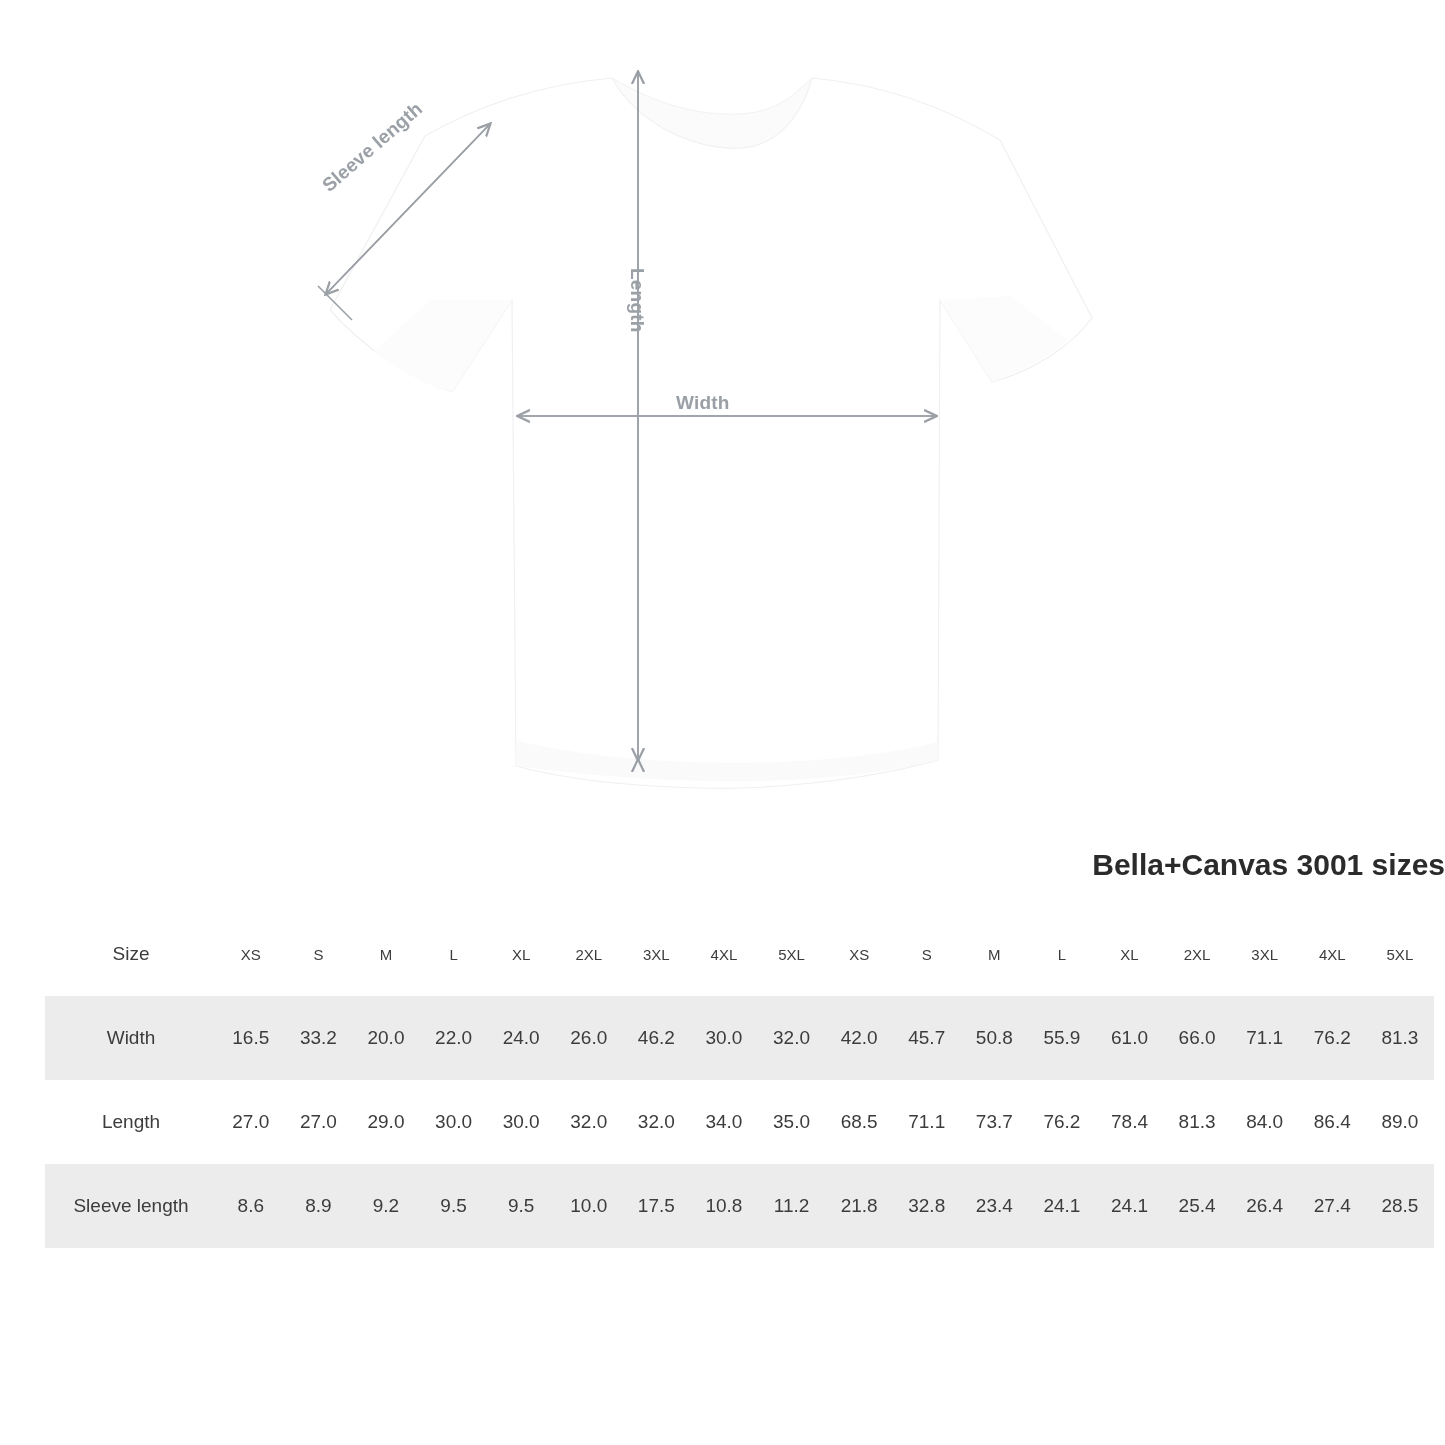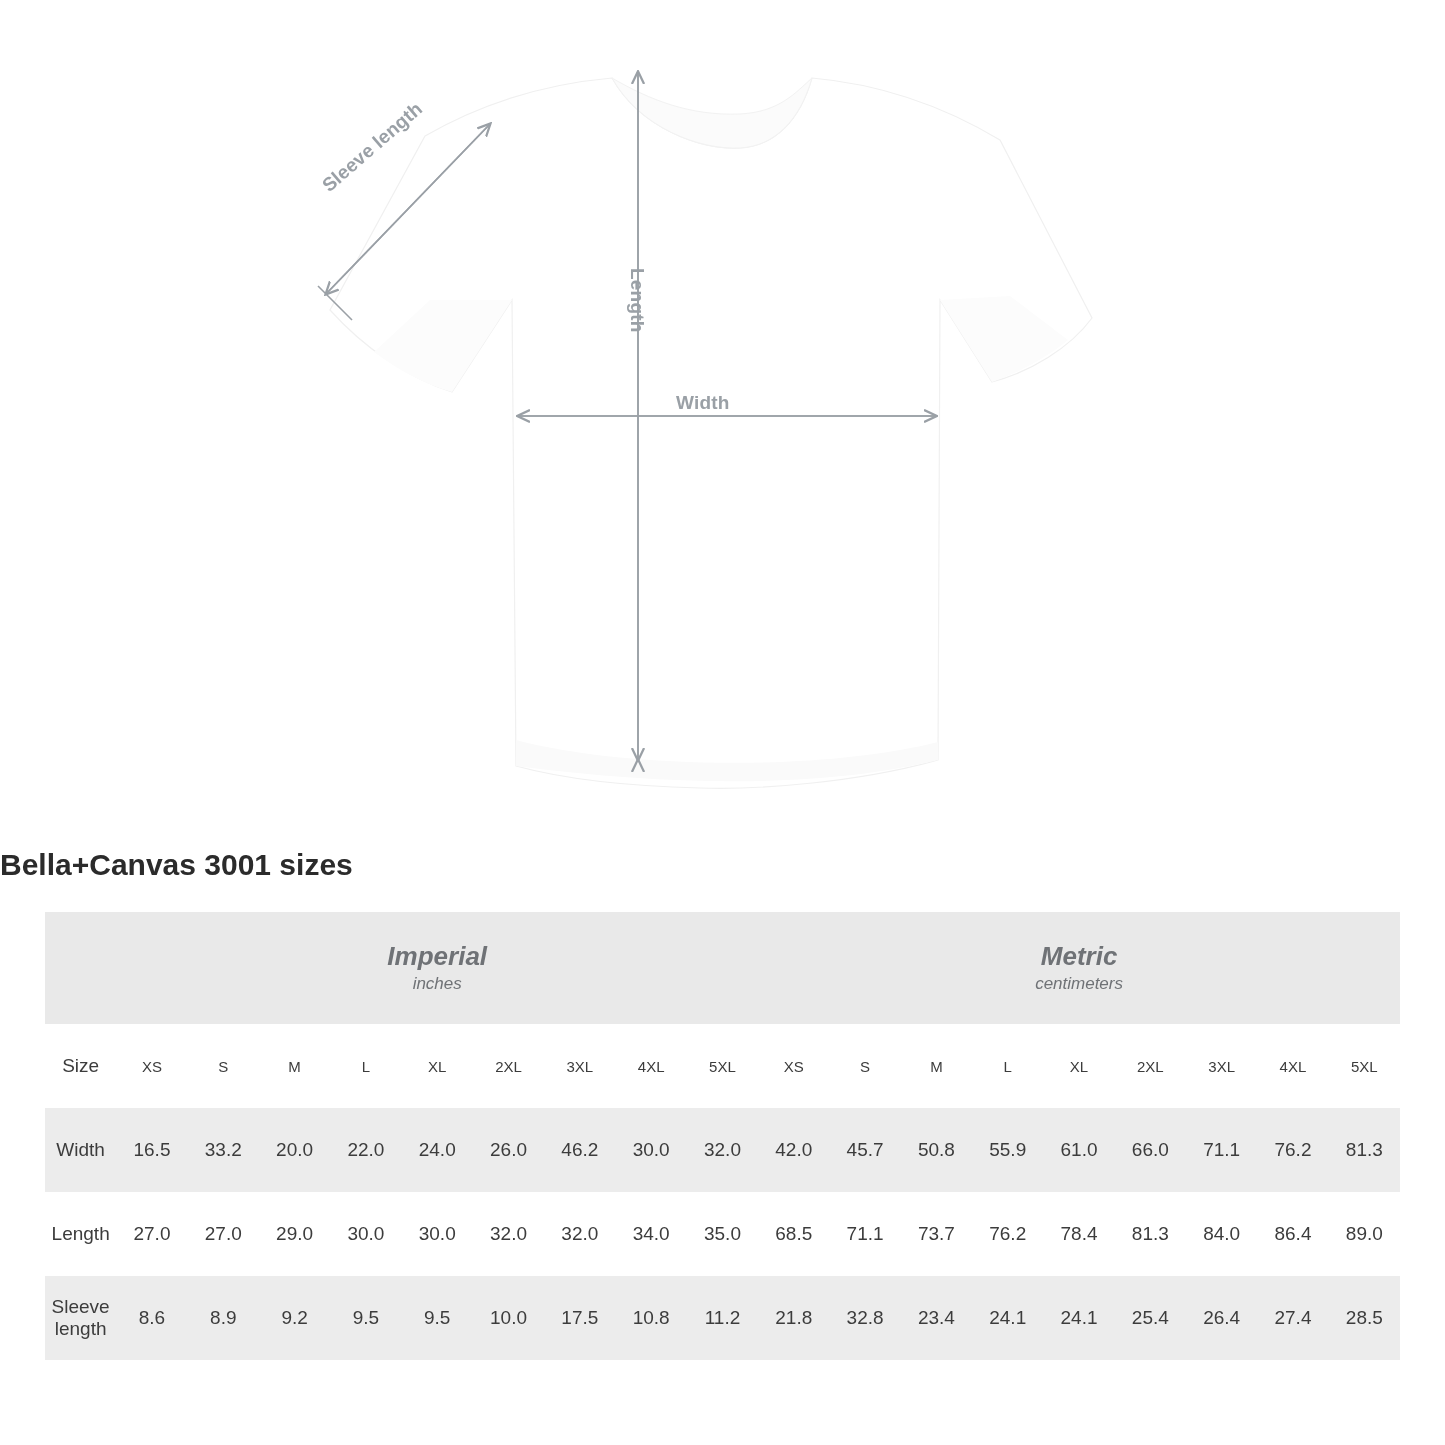--- a/index.html
+++ b/index.html
@@ -51,21 +51,21 @@
     transform: rotate(90deg);
     transform-origin: left top;
   }
   .label-width {
     left: 676px;
     top: 392px;
   }
 
   
   .title-block {
-    text-align: left;
+    text-align: right;
     margin-top: 28px;
   }
   .chart-title {
     font-size: 30px;
     font-weight: bold;
     color: #2b2b2b;
     margin: 0 0 16px 0;
   }
   .chart-note {
     font-size: 17.5px;
@@ -188,31 +188,20 @@
     <div class="dim-label label-width">Width</div>
   </div>
 
   <div class="title-block">
     <h1 class="chart-title">Bella+Canvas 3001 sizes</h1>
   </div>
 
   <div class="table-wrap">
     <table class="size-table">
       <tbody>
-        <tr class="unit-head">
-          <td colspan="1"></td>
-          <td colspan="9">
-            <div class="unit-name">Imperial</div>
-            <div class="unit-sub">inches</div>
-          </td>
-          <td colspan="9">
-            <div class="unit-name">Metric</div>
-            <div class="unit-sub">centimeters</div>
-          </td>
-        </tr>
 
         <tr class="head-row">
           <td class="rowlabel">Size</td>
           <td class="cell">XS</td>
           <td class="cell">S</td>
           <td class="cell">M</td>
           <td class="cell">L</td>
           <td class="cell">XL</td>
           <td class="cell">2XL</td>
           <td class="cell">3XL</td>

